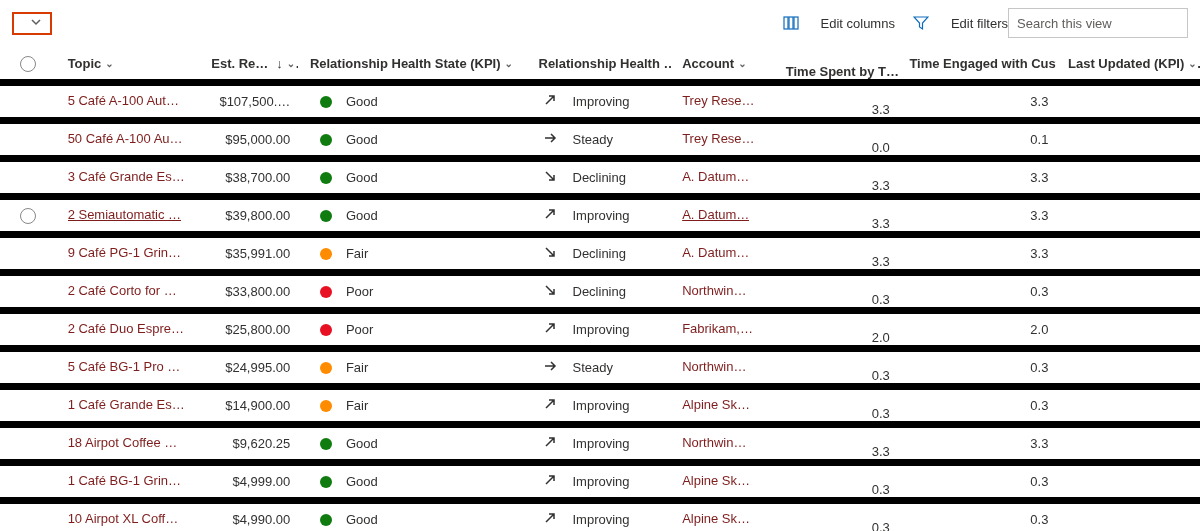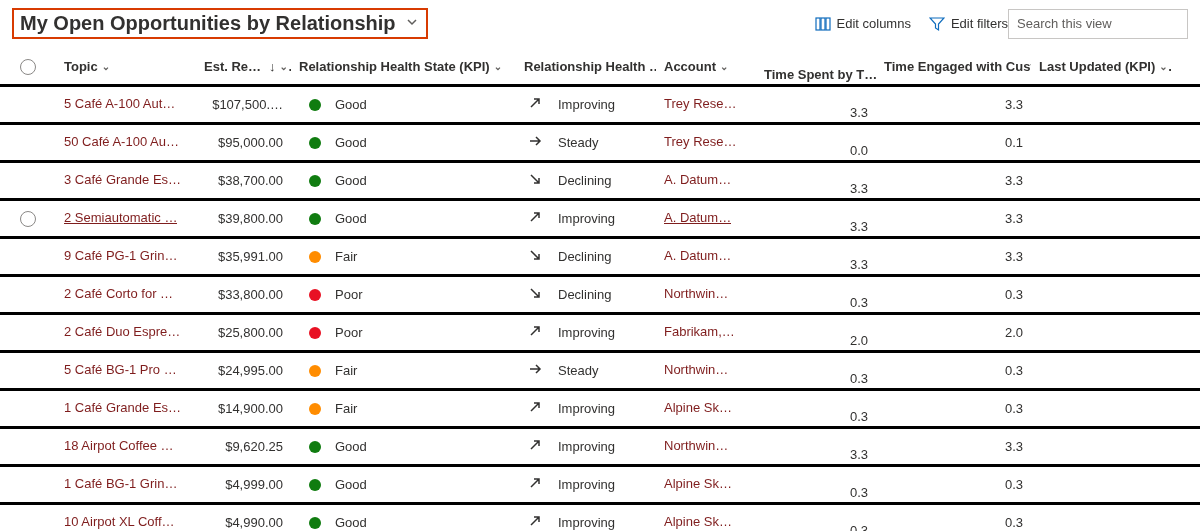--- a/index.html
+++ b/index.html
@@ -2,28 +2,28 @@
 <html><head>
   <meta charset="utf-8">
   <style>
     * { box-sizing: border-box; margin: 0; padding: 0; }
     body { font-family: "Segoe UI", -apple-system, sans-serif; font-size: 13px; color: #323130; background: #fff; width: 1200px; }
     .header { display: flex; align-items: center; padding: 8px 12px 10px 12px; }
     .view-picker { display: inline-flex; align-items: center; border: 2px solid #d83b01; padding: 2px 8px 2px 6px; }
     .view-title { font-size: 20px; font-weight: 600; color: #323130; }
     .chevron-down { margin-left: 10px; color: #605e5c; }
     .spacer { flex: 1; }
-    .cmd { display: inline-flex; align-items: center; margin-left: 18px; color: #0f6cbd; cursor: pointer; }
+    .cmd { display: inline-flex; align-items: center; margin-left: 18px; color: #0f6cbd; cursor: pointer; gap: 16px; }
     .cmd svg { margin-right: 6px; }
     .cmd-label { color: #323130; }
     .search-box { display: inline-flex; align-items: center; border: 1px solid #c8c6c4; height: 30px; width: 180px; padding: 0 8px; color: #605e5c; }
     .search-input { border: none; outline: none; font-size: 13px; flex: 1; color: #323130; background: transparent; }
     .search-input::placeholder { color: #605e5c; }
     .grid { width: 100%; }
-    .colrow, .datarow { display: flex; align-items: center; border-bottom: 3px solid #000000; min-height: 38px; }
+    .colrow, .datarow { display: flex; align-items: center; border-bottom: 7px solid #000000; min-height: 38px; justify-content: space-between; }
     .colrow { font-weight: 600; color: #323130; }
     .cell { padding: 0 8px; overflow: hidden; white-space: nowrap; text-overflow: ellipsis; }
     .c-sel { width: 56px; display: flex; justify-content: center; }
     .c-topic { width: 140px; }
     .c-rev { width: 95px; text-align: right; }
     .c-health { width: 225px; display: flex; align-items: center; }
     .c-trend { width: 140px; display: flex; align-items: center; }
     .c-account { width: 100px; }
     .c-time1 { width: 120px; text-align: right; margin-top: 16px; }
     .c-time2 { width: 155px; text-align: right; }
@@ -39,21 +39,20 @@
     .dot.fair { background: #ff8c00; }
     .dot.poor { background: #e81123; }
     .trend-icon { margin-left: 4px; margin-right: 16px; color: #323130; flex-shrink: 0; }
     .colrow .c-health, .colrow .c-trend { display: block; }
   </style>
 </head>
 <body>
 
 <div class="header">
   <div class="view-picker">
-    <span class="view-title">My Open Opportunities by Relationship</span>
     <span class="chevron-down">
       <svg width="12" height="12" viewBox="0 0 12 12">
           <path d="M2 4 L6 8 L10 4" fill="none" stroke="#605e5c" stroke-width="1.5"></path>
         </svg>
     </span>
   </div>
   <div class="spacer"></div>
   <div class="cmd">
     <svg width="16" height="16" viewBox="0 0 16 16">
         <rect x="1" y="2" width="4" height="12" fill="none" stroke="#0f6cbd" stroke-width="1.2"></rect>

